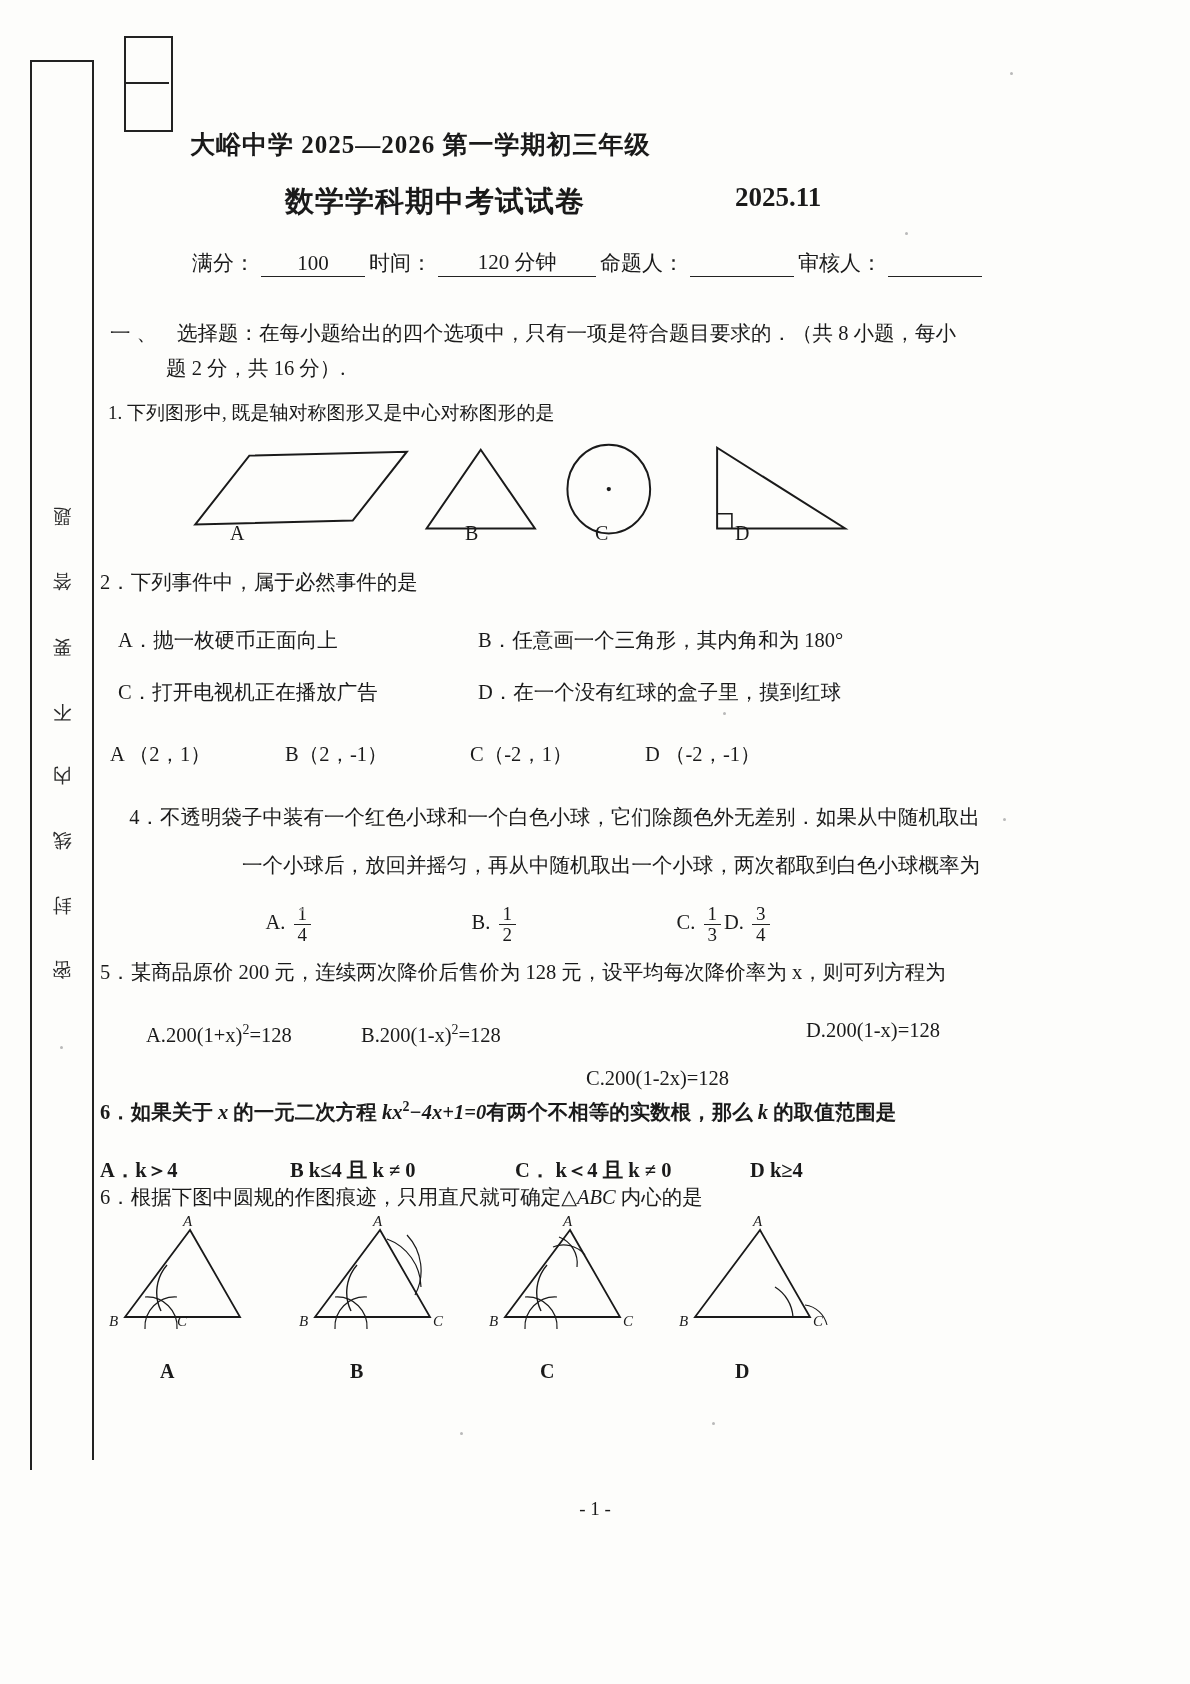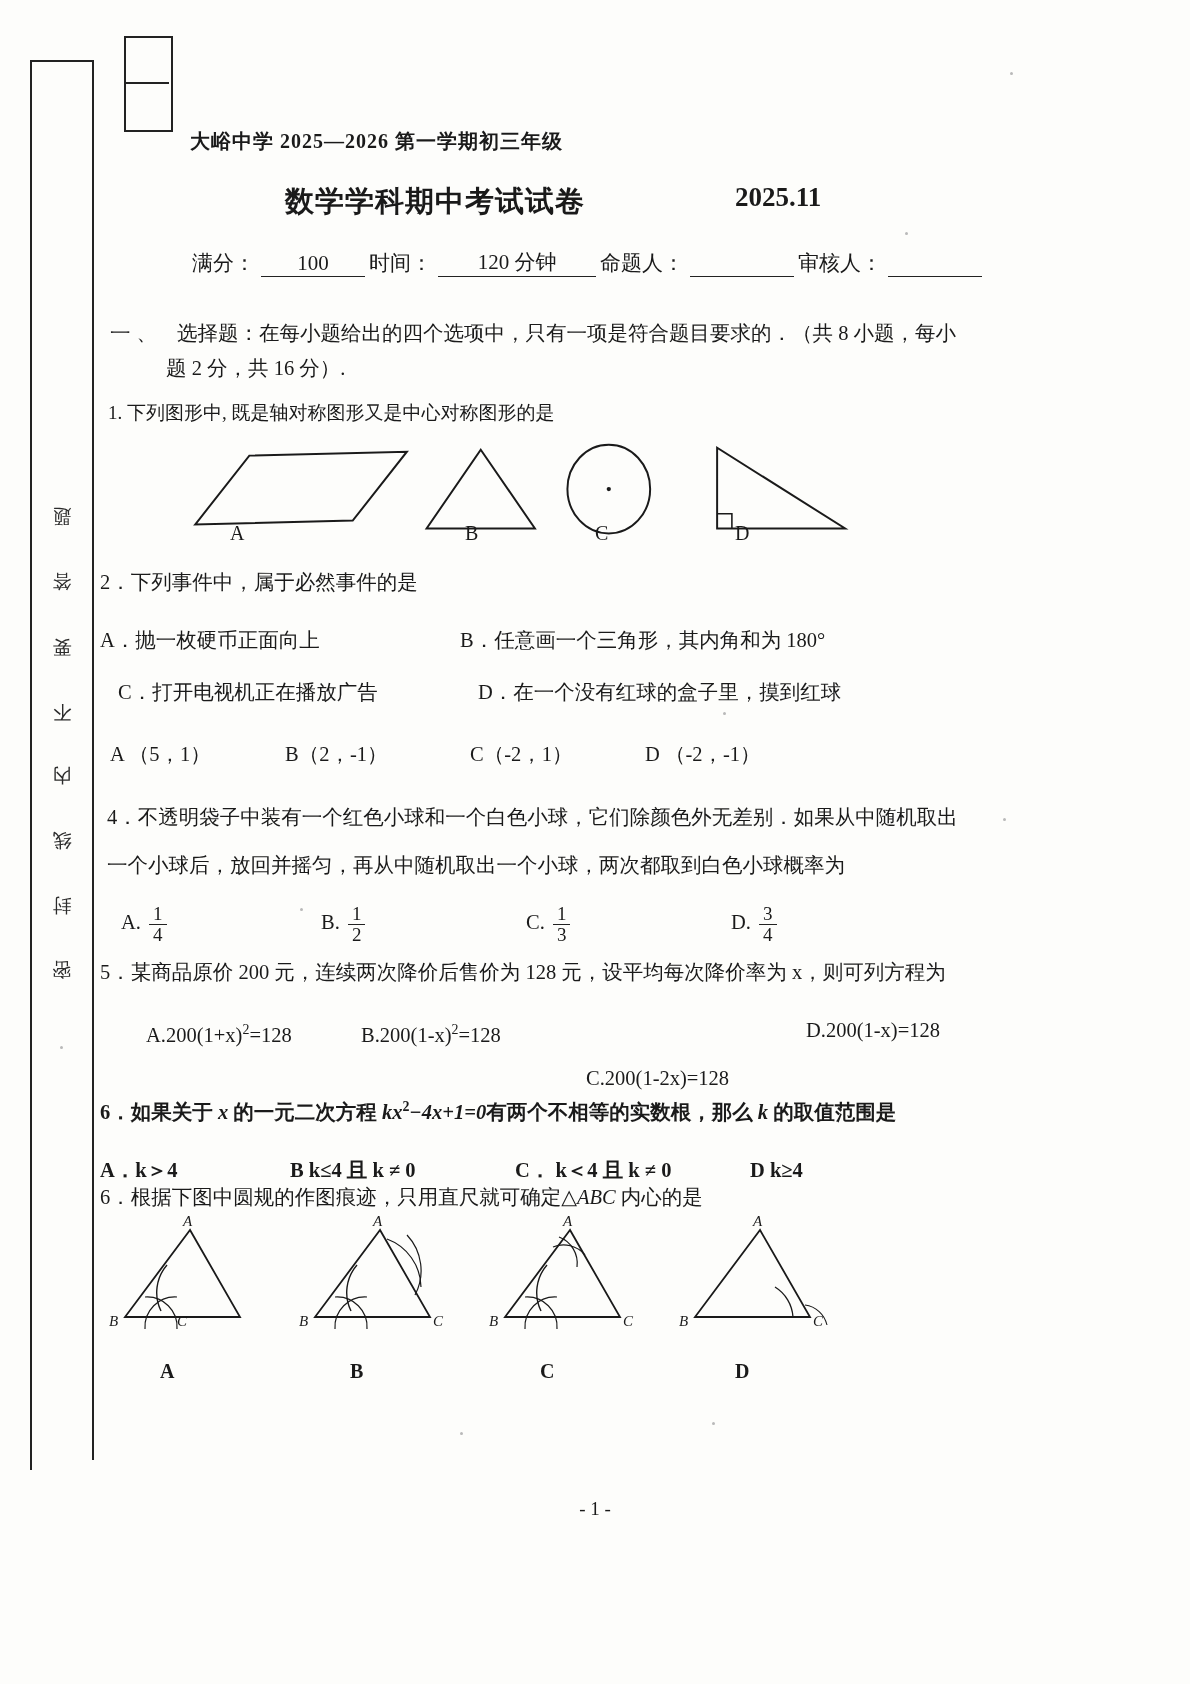--- a/index.html
+++ b/index.html
@@ -22,21 +22,21 @@
 
   .seal-chars{position:absolute;left:36px;top:540px;width:52px;
     display:flex;flex-direction:column;gap:64px;align-items:center;}
   .seal-chars span{
     font-size:19px;font-family:"Liberation Serif",serif;
     transform:rotate(180deg);writing-mode:vertical-rl;
     color:#2b2b2b;letter-spacing:1px;
   }
 
   
-  .title1{position:absolute;left:190px;top:128px;font-size:20px;font-weight:bold;letter-spacing:1px;}
+  .title1{position:absolute;left:190px;top:128px;font-size:25px;font-weight:bold;letter-spacing:1px;}
   .title2{position:absolute;left:285px;top:182px;font-size:29px;font-weight:bold;letter-spacing:1px;}
   .title-date{position:absolute;left:735px;top:182px;font-size:27px;font-weight:bold;}
 
   .meta{position:absolute;left:192px;top:248px;font-size:21px;display:flex;align-items:flex-end;}
   .meta .lbl{margin-right:2px;}
   .meta .blank{
     display:inline-block;border-bottom:1.6px solid #222;text-align:center;
     padding:0 4px;margin:0 4px;
   }
   .w-score{width:96px;}
@@ -50,21 +50,21 @@
   .sec-head .l2{display:block;margin-left:56px;}
 
   .q{position:absolute;font-size:20.5px;line-height:34px;}
   .qline2{display:block;}
 
   
   #q1{left:108px;top:396px;width:700px;font-size:19px;}
   #q2{left:100px;top:565px;width:800px;}
   .optrow{display:flex;margin-top:20px;}
   #q3{left:100px;top:715px;width:800px;}
-  #q4{left:107px;top:800px;width:880px;}
+  #q4{left:100px;top:800px;width:880px;text-align:right;}
   #q5{left:100px;top:955px;width:890px;}
   #q6{left:100px;top:1090px;width:890px;font-weight:bold;}
   #q7{left:100px;top:1180px;width:890px;}
 
   
   .mi{font-style:italic;font-family:"Liberation Serif",serif;}
   .sup{font-size:0.68em;vertical-align:super;}
   .frac{display:inline-flex;flex-direction:column;align-items:center;
         vertical-align:middle;margin:0 3px;line-height:1.05;font-size:19px;}
   .frac .num{padding:0 4px;}
@@ -142,32 +142,32 @@
   <div style="position:absolute;left:150px;top:522px;width:760px;font-size:20px;">
     <span style="position:absolute;left:80px;">A</span>
     <span style="position:absolute;left:315px;">B</span>
     <span style="position:absolute;left:445px;">C</span>
     <span style="position:absolute;left:585px;">D</span>
   </div>
 
   <div class="q" id="q2">
     <div>2．下列事件中，属于必然事件的是</div>
     <div class="optrow" style="margin-top:24px;">
-      <span style="width:360px;display:inline-block;">A．抛一枚硬币正面向上</span>
+      <span style="width:360px;display:inline-block;margin-left:18px;">A．抛一枚硬币正面向上</span>
       <span>B．任意画一个三角形，其内角和为 180°</span>
     </div>
     <div class="optrow" style="margin-top:18px;align-items:center;">
       <span style="width:360px;display:inline-block;margin-left:18px;">C．打开电视机正在播放广告</span>
       <span>D．在一个没有红球的盒子里，摸到红球</span>
     </div>
   </div>
 
   <div class="q" id="q3">
     <div class="optrow" style="margin-top:22px;margin-left:10px;">
-      <span style="width:175px;display:inline-block;">A （5，1）</span>
+      <span style="width:175px;display:inline-block;">A （2，1）</span>
       <span style="width:185px;display:inline-block;">B（2，-1）</span>
       <span style="width:175px;display:inline-block;">C（-2，1）</span>
       <span>D （-2，-1）</span>
     </div>
   </div>
 
   <div class="q" id="q4">
     <div>4．不透明袋子中装有一个红色小球和一个白色小球，它们除颜色外无差别．如果从中随机取出</div>
     <div class="qline2" style="margin-top:14px;">一个小球后，放回并摇匀，再从中随机取出一个小球，两次都取到白色小球概率为</div>
     <div class="optrow" style="margin-top:22px;margin-left:14px;">

